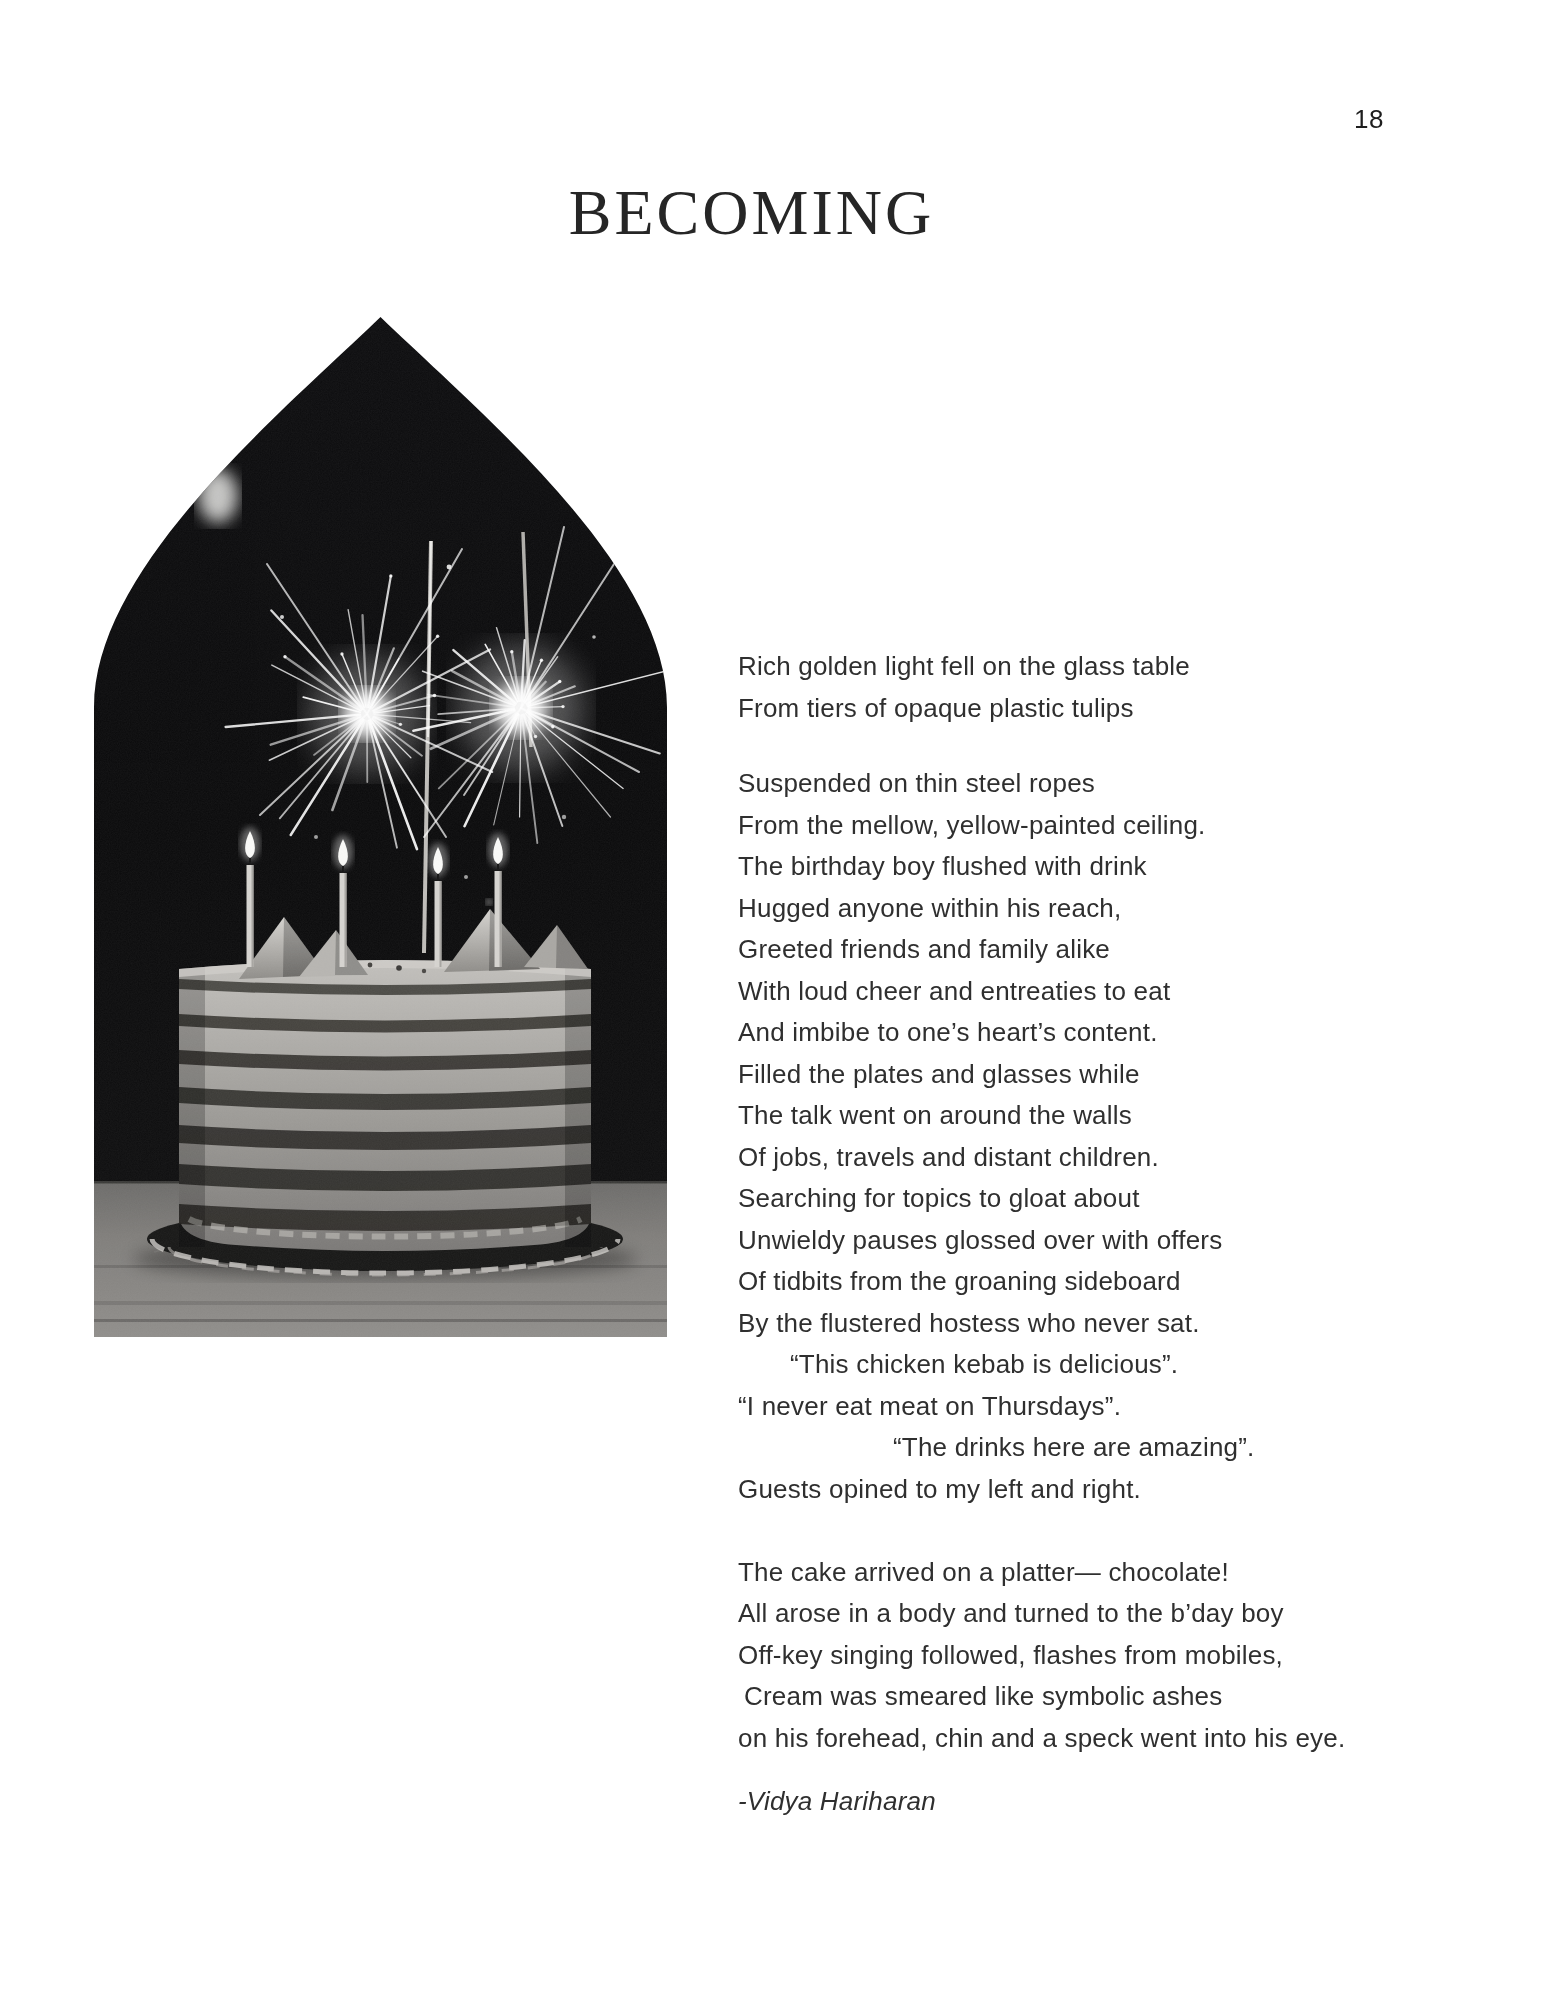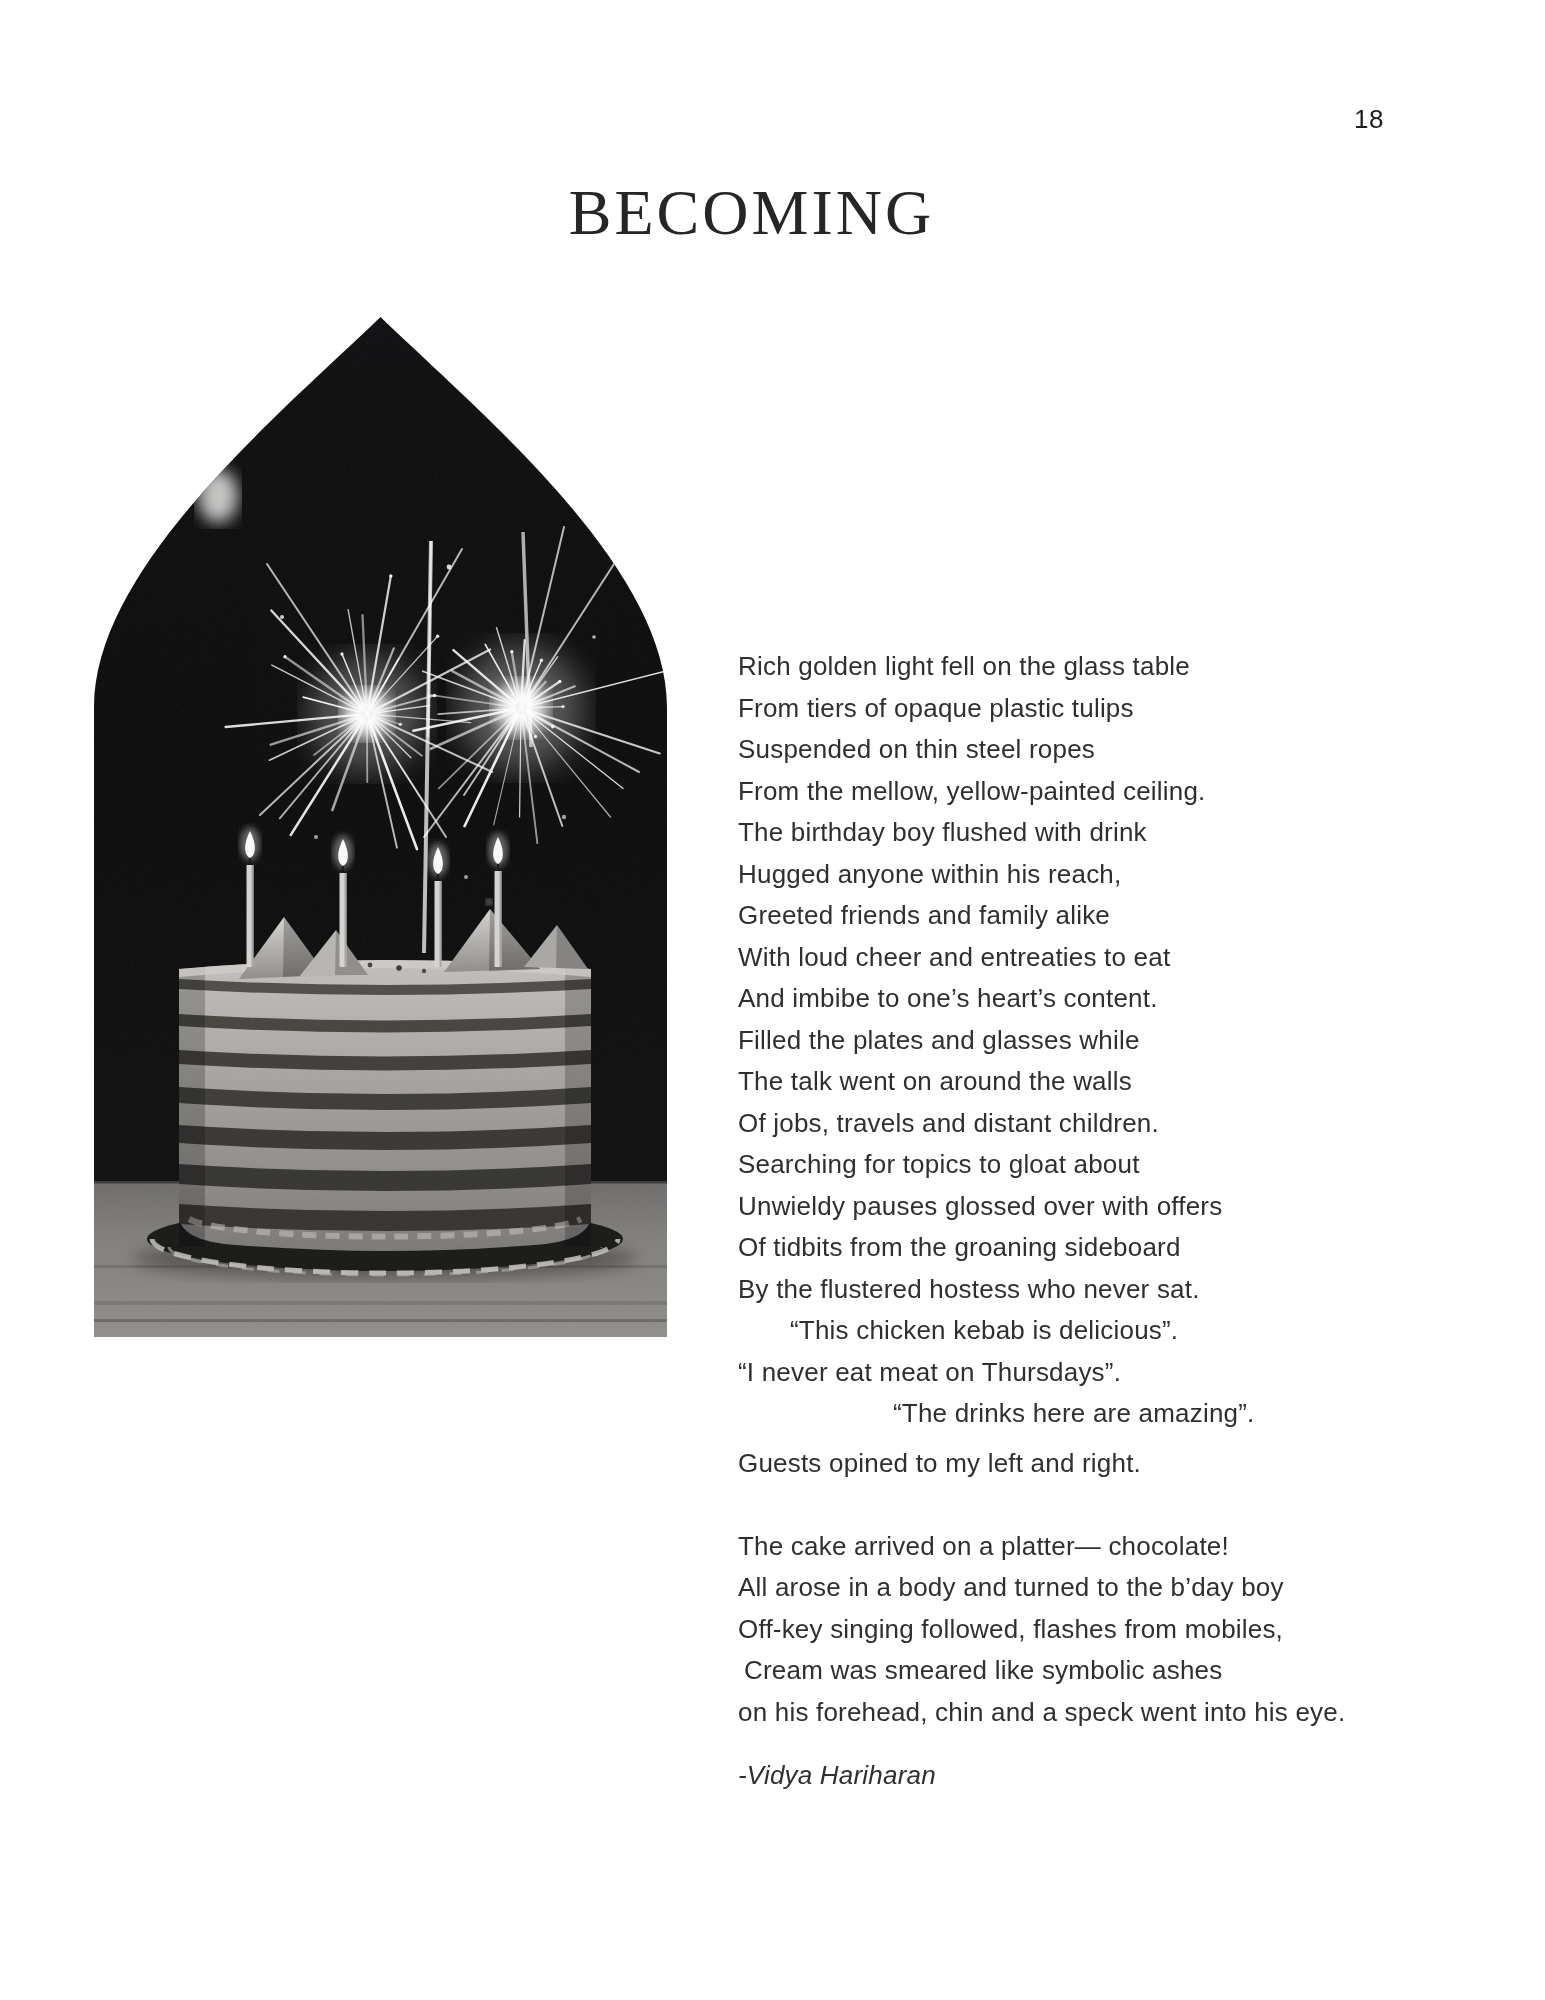--- a/index.html
+++ b/index.html
@@ -274,38 +274,38 @@
 
         <rect x="0" y="0" width="573" height="1020" filter="url(#grain)" opacity="0.5"></rect>
       </g>
     </svg>
   </div>
 
   <div class="poem">
     <div id="poem-lines">
         <div class="poem-line" style="padding-left: 0px;">Rich golden light fell on the glass table</div>
         <div class="poem-line" style="padding-left: 0px;">From tiers of opaque plastic tulips</div>
-        <div class="poem-line" style="padding-left: 0px;">Suspended on thin steel ropes</div>
+        <div class="poem-line" style="padding-left: 0px; margin-top: 34px;">Suspended on thin steel ropes</div>
         <div class="poem-line" style="padding-left: 0px;">From the mellow, yellow-painted ceiling.</div>
         <div class="poem-line" style="padding-left: 0px;">The birthday boy flushed with drink</div>
         <div class="poem-line" style="padding-left: 0px;">Hugged anyone within his reach,</div>
         <div class="poem-line" style="padding-left: 0px;">Greeted friends and family alike</div>
         <div class="poem-line" style="padding-left: 0px;">With loud cheer and entreaties to eat</div>
         <div class="poem-line" style="padding-left: 0px;">And imbibe to one’s heart’s content.</div>
         <div class="poem-line" style="padding-left: 0px;">Filled the plates and glasses while</div>
         <div class="poem-line" style="padding-left: 0px;">The talk went on around the walls</div>
         <div class="poem-line" style="padding-left: 0px;">Of jobs, travels and distant children.</div>
         <div class="poem-line" style="padding-left: 0px;">Searching for topics to gloat about</div>
         <div class="poem-line" style="padding-left: 0px;">Unwieldy pauses glossed over with offers</div>
         <div class="poem-line" style="padding-left: 0px;">Of tidbits from the groaning sideboard</div>
         <div class="poem-line" style="padding-left: 0px;">By the flustered hostess who never sat.</div>
         <div class="poem-line" style="padding-left: 52px;">“This chicken kebab is delicious”.</div>
         <div class="poem-line" style="padding-left: 0px;">“I never eat meat on Thursdays”.</div>
         <div class="poem-line" style="padding-left: 155px;">“The drinks here are amazing”.</div>
-        <div class="poem-line" style="padding-left: 0px; margin-top: 8px;">Guests opined to my left and right.</div>
+        <div class="poem-line" style="padding-left: 0px;">Guests opined to my left and right.</div>
         <div class="poem-line" style="padding-left: 0px;">&nbsp;</div>
         <div class="poem-line" style="padding-left: 0px;">The cake arrived on a platter— chocolate!</div>
         <div class="poem-line" style="padding-left: 0px;">All arose in a body and turned to the b’day boy</div>
         <div class="poem-line" style="padding-left: 0px;">Off-key singing followed, flashes from mobiles,</div>
         <div class="poem-line" style="padding-left: 0px; margin-left: 6px;">Cream was smeared like symbolic ashes</div>
         <div class="poem-line" style="padding-left: 0px;">on his forehead, chin and a speck went into his eye.</div>
       </div>
     <div class="author">-Vidya Hariharan</div>
   </div>
 

